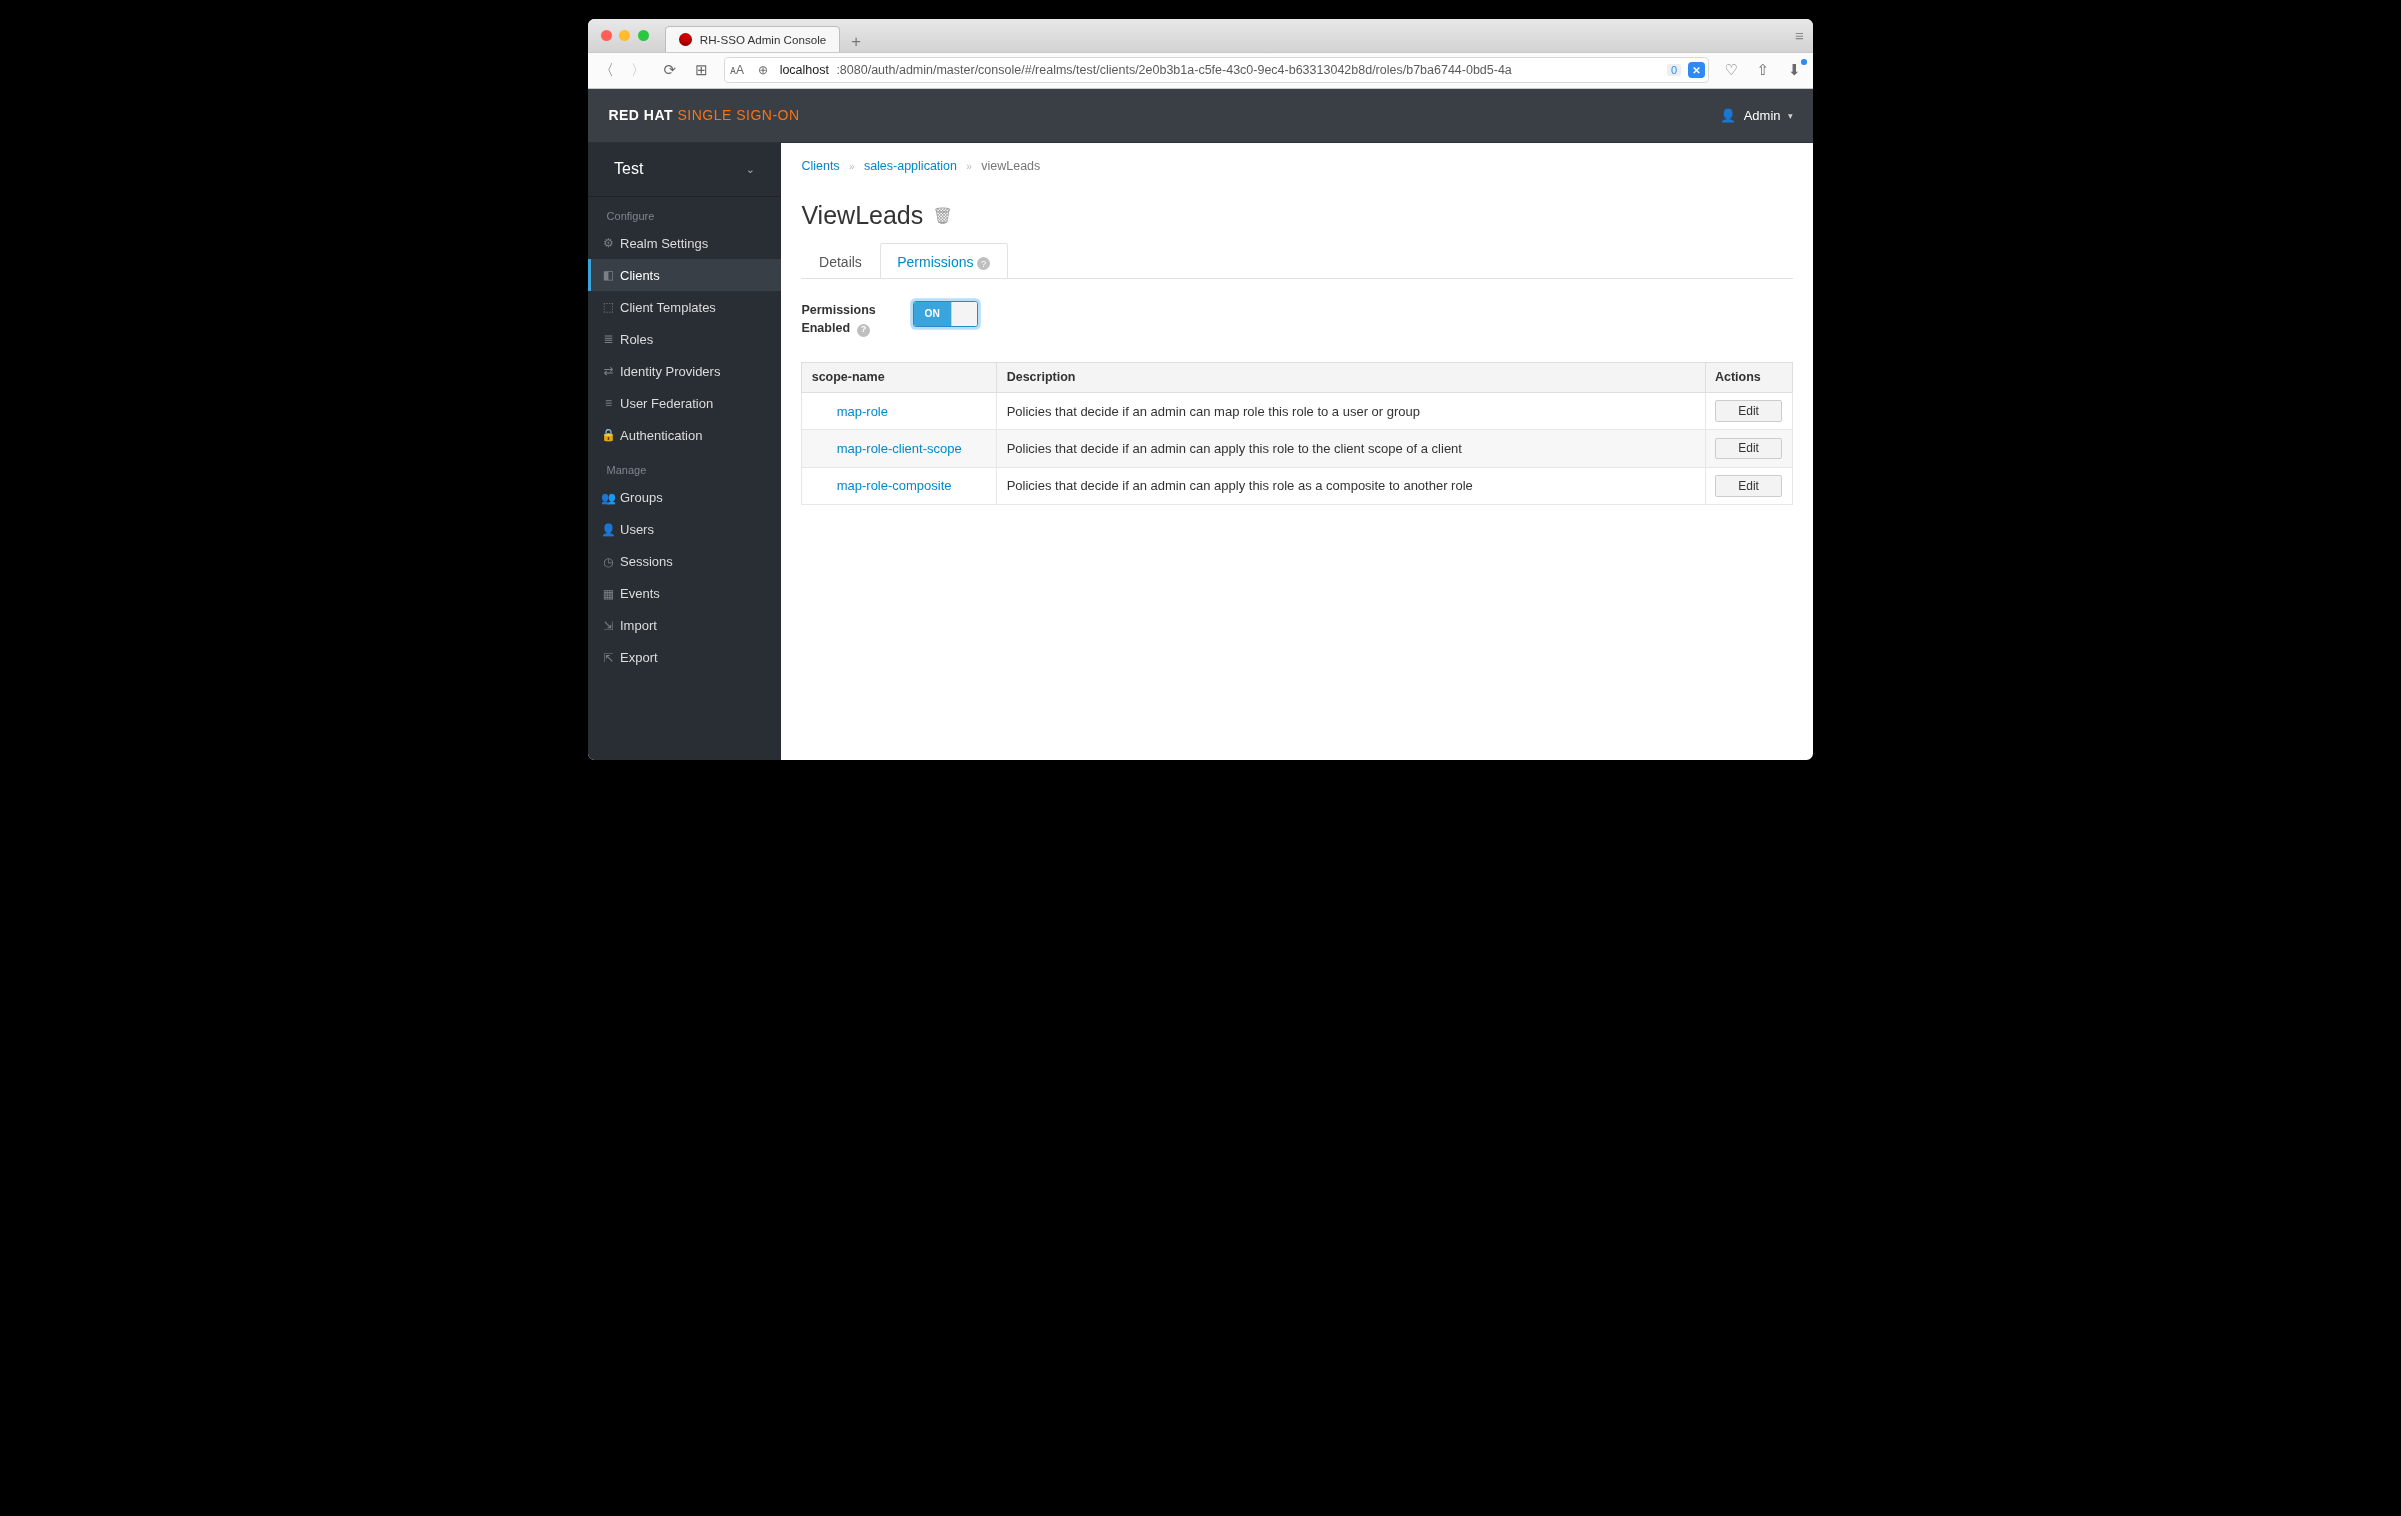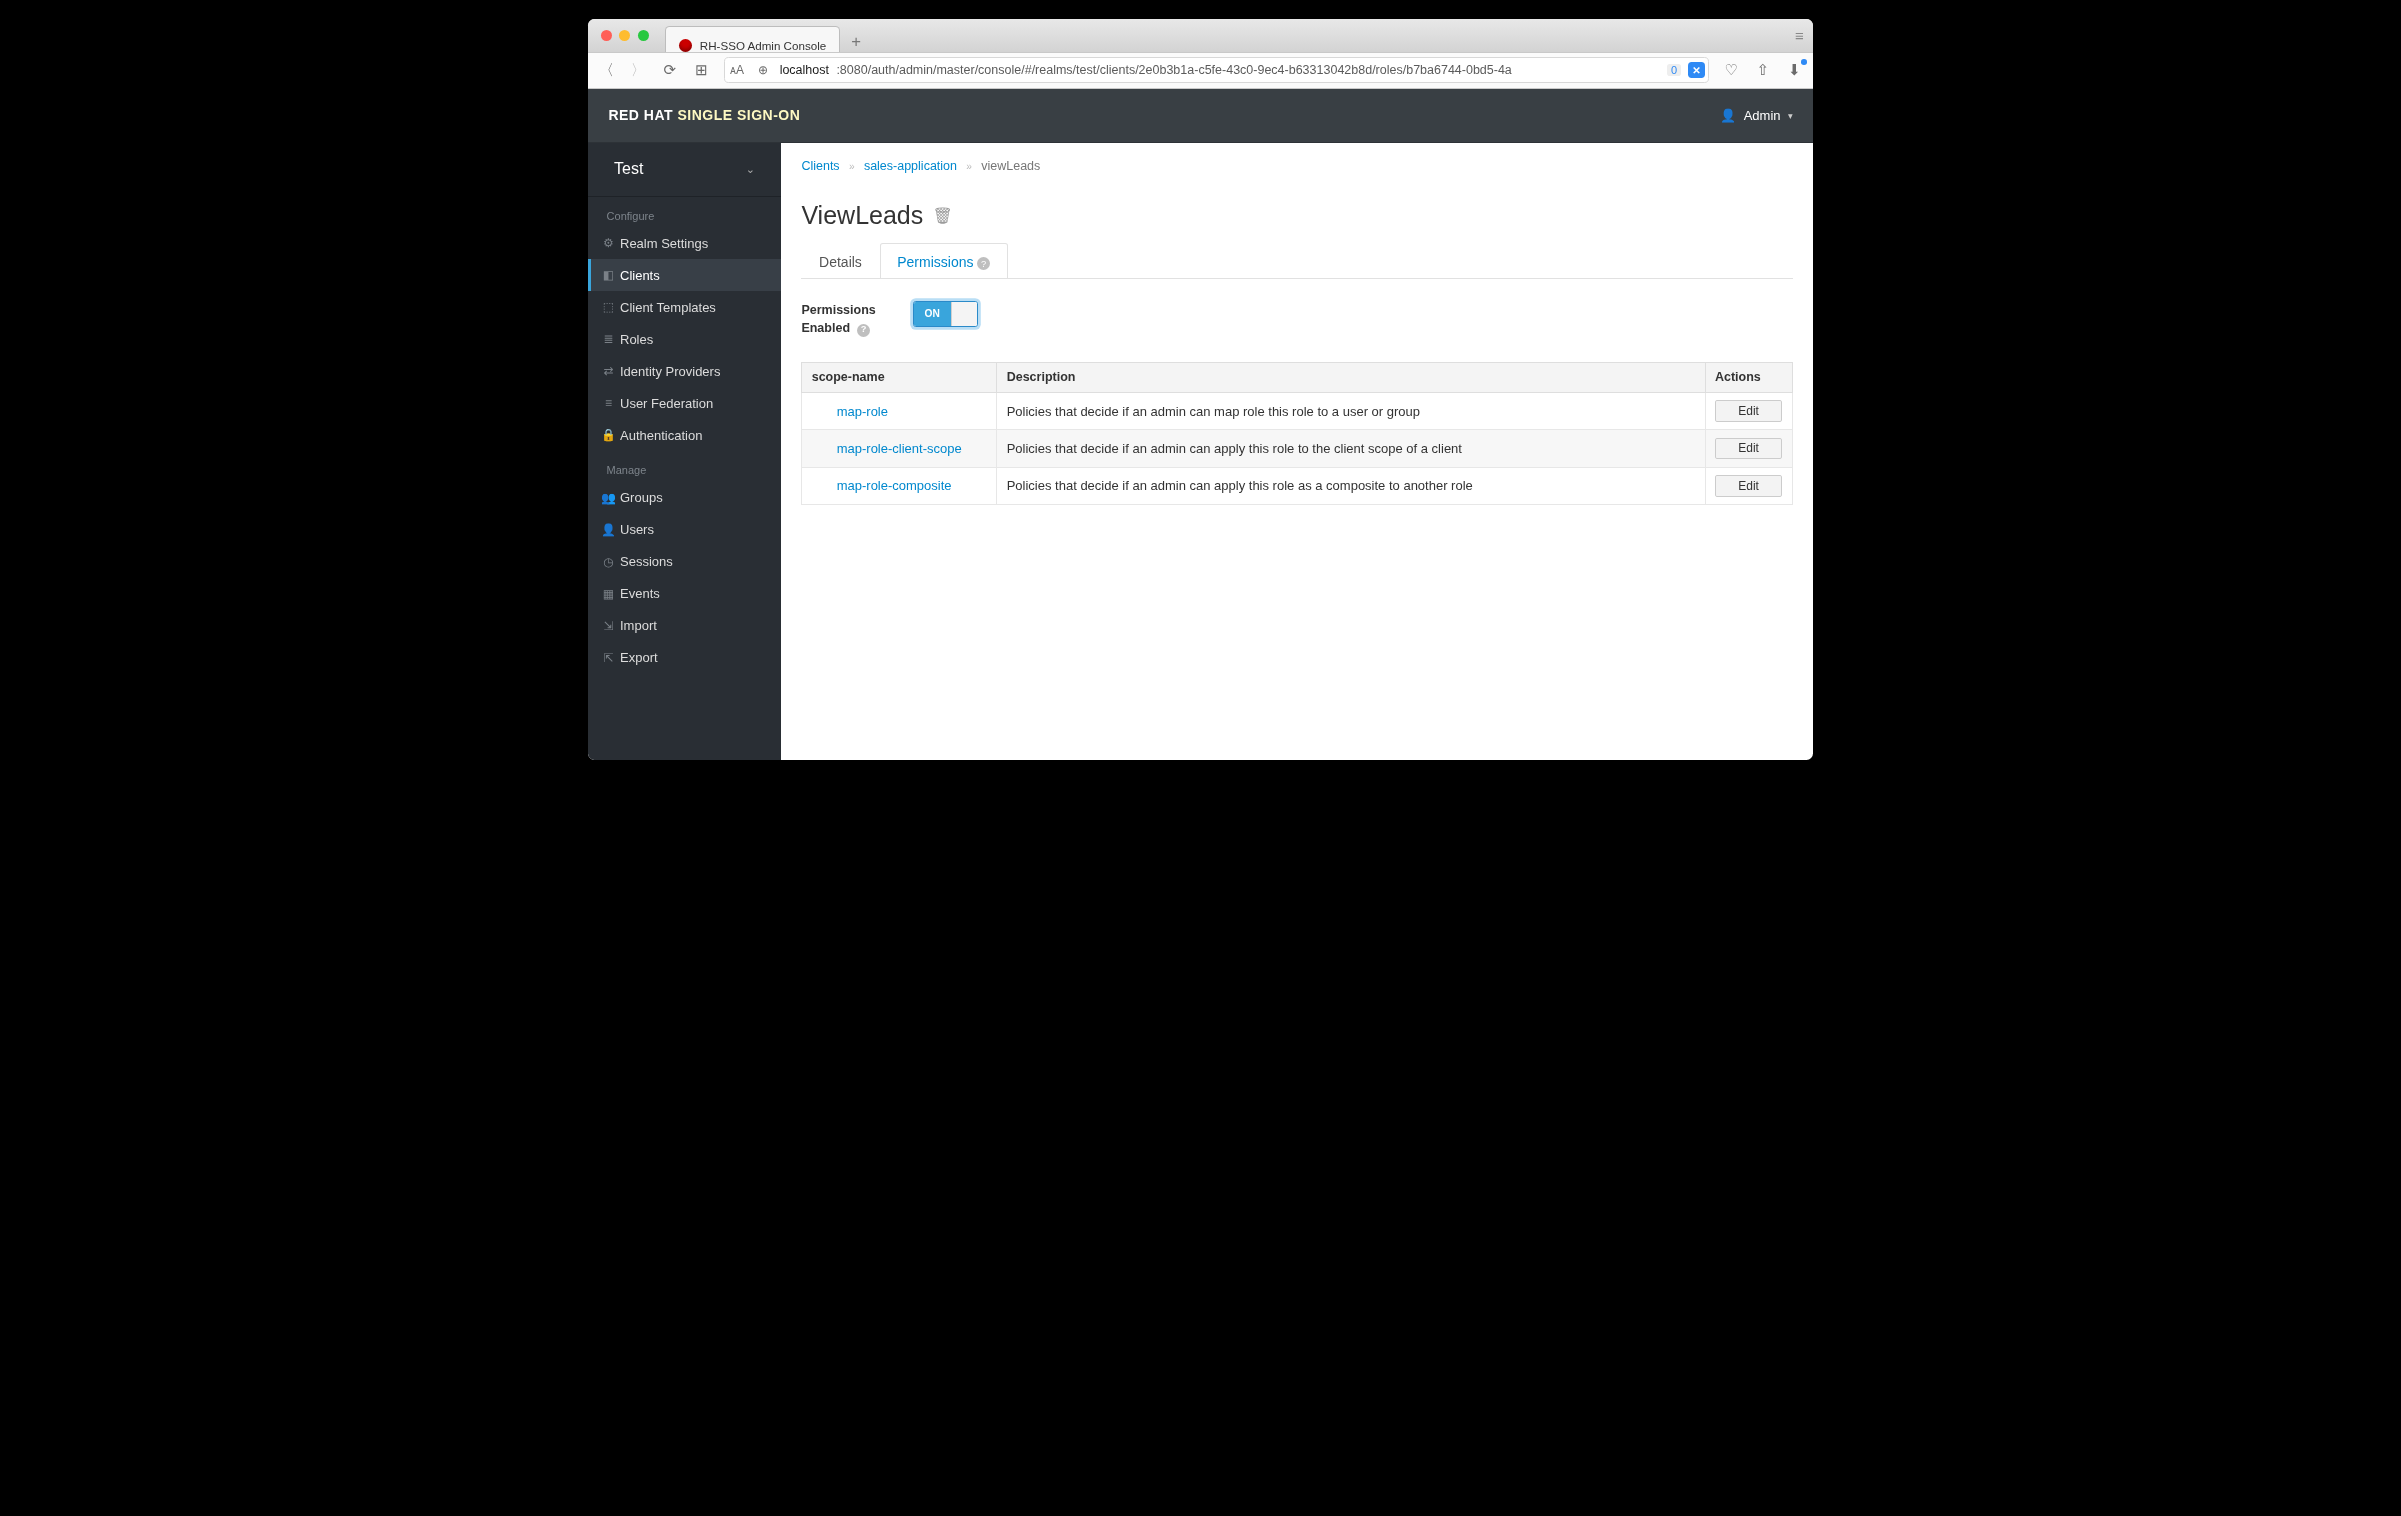--- a/index.html
+++ b/index.html
@@ -4,36 +4,36 @@
 <style>
   * { margin: 0; padding: 0; box-sizing: border-box; font-family: -apple-system, BlinkMacSystemFont, "Helvetica Neue", Arial, sans-serif; }
   body { background: #000; display: flex; align-items: flex-start; justify-content: center; padding: 18.6px 28px; }
   .window { width: 1225px; background: #fff; border-radius: 6.5px; overflow: hidden; box-shadow: 0 9.3px 37px rgba(0,0,0,.5); }
   
   .titlebar { height: 33px; background: linear-gradient(#e8e8e8,#d3d3d3); display: flex; align-items: center; position: relative; }
   .traffic { display: flex; gap: 7.4px; padding-left: 13px; }
   .dot { width: 11px; height: 11px; border-radius: 50%; }
   .dot.red { background:#ff5f57; } .dot.yellow{background:#febc2e;} .dot.green{background:#28c840;}
   .tabrow { display:flex; align-items:flex-end; height:100%; margin-left:16.7px; }
-  .tab { background:#f7f7f7; border:0.9px solid #bdbdbd; border-bottom:none; border-top-left-radius:4.6px; border-top-right-radius:4.6px; height:26px; display:flex; align-items:flex-end; padding:0 13px; gap:7.4px; font-size:11.6px; color:#333; }
+  .tab { background:#f7f7f7; border:0.9px solid #bdbdbd; border-bottom:none; border-top-left-radius:4.6px; border-top-right-radius:4.6px; height:26px; display:flex; align-items:center; padding:0 13px; gap:7.4px; font-size:11.6px; color:#333; }
   .tab .favicon { width:13px; height:13px; border-radius:50%; background:#c00; display:inline-block; box-shadow: inset 0 -2.8px 3.7px rgba(0,0,0,.3);}
   .newtab { width:32px; display:flex; align-items:center; justify-content:center; color:#777; font-size:16.7px; }
   .hamburger { position:absolute; right:9.3px; color:#888; font-size:15px; }
   
   .toolbar { height:37px; background:#fbfbfb; border-top:0.9px solid #c9c9c9; border-bottom:0.9px solid #c9c9c9; display:flex; align-items:center; padding:0 9.3px; gap:13px; }
   .tb-icon { color:#6b6b6b; font-size:15px; width:18.6px; text-align:center; }
   .tb-icon.disabled{color:#bcbcbc;}
   .addrwrap { flex:1; display:flex; align-items:center; height:26px; border:0.9px solid #d8d8d8; border-radius:4.6px; background:#fff; padding:0 3px; gap:7.4px; font-size:12.5px; color:#5b5b5b; overflow:hidden;}
   .addrwrap .host { color:#1a1a1a; }
   .shield { width:16.7px; height:16.7px; border-radius:3.7px; background:#2f8af5; color:#fff; font-size:10.2px; display:flex;align-items:center;justify-content:center; font-weight:600;}
   
   .apphdr { height:54px; background:#393f44; display:flex; align-items:center; justify-content:space-between; padding:0 20.4px; color:#fff; border-bottom:0.9px solid #2d3237;}
   .brand { font-size:14px; letter-spacing:0.5px; }
   .brand b { font-weight:700; }
-  .thin { font-weight:700; color:#fef9c3;}
+  .thin { font-weight:400; color:#f97316;}
   .userbtn { display:flex; align-items:center; gap:7.4px; font-size:13px; color:#fff;}
   .userbtn .caret{font-size:9.3px;color:#ccc;}
   
   .approw { display:flex; min-height:617px; }
   .sidebar { width:193px; background:#292e34; color:#d9d9d9; }
   .realm-sel { height:54px; border-bottom:0.9px solid #1e2227; display:flex; align-items:center; justify-content:space-between; padding:0 26px; font-size:16px; color:#fff;}
   .sec-label { font-size:11px; color:#7d848b; padding:13px 18.6px 5.6px; }
   .navitem { display:flex; align-items:center; gap:11px; height:32px; padding:0 18.6px 0 32px; font-size:13px; color:#dcdcdc; position:relative; cursor:pointer;}
   .navitem .ic { position:absolute; left:13px; width:15px; text-align:center; color:#7a8087; font-size:12px;}
   .navitem.active { background:#383f47; color:#fff; }

